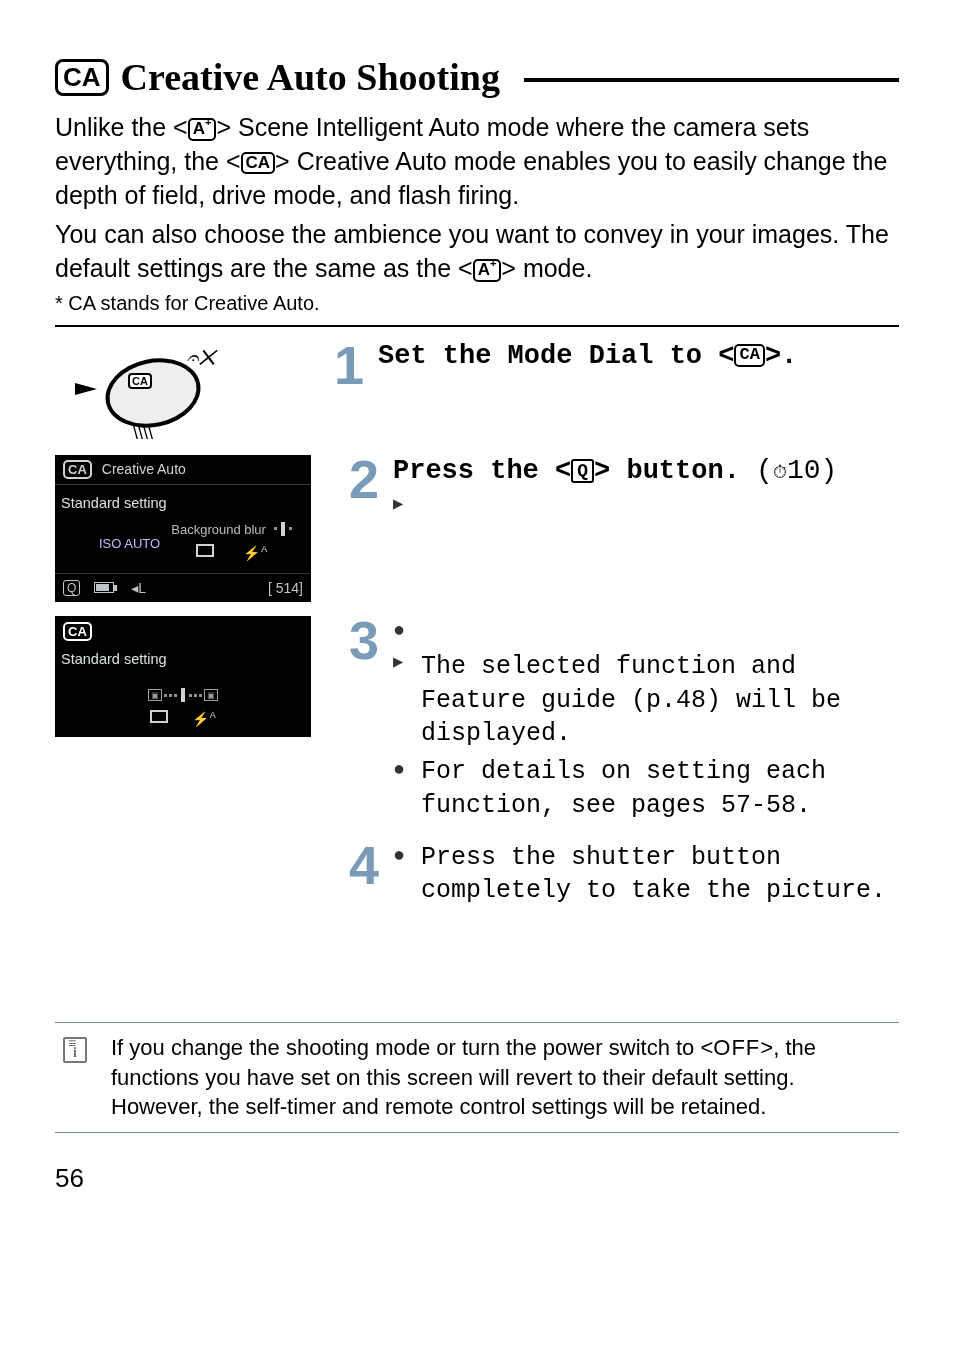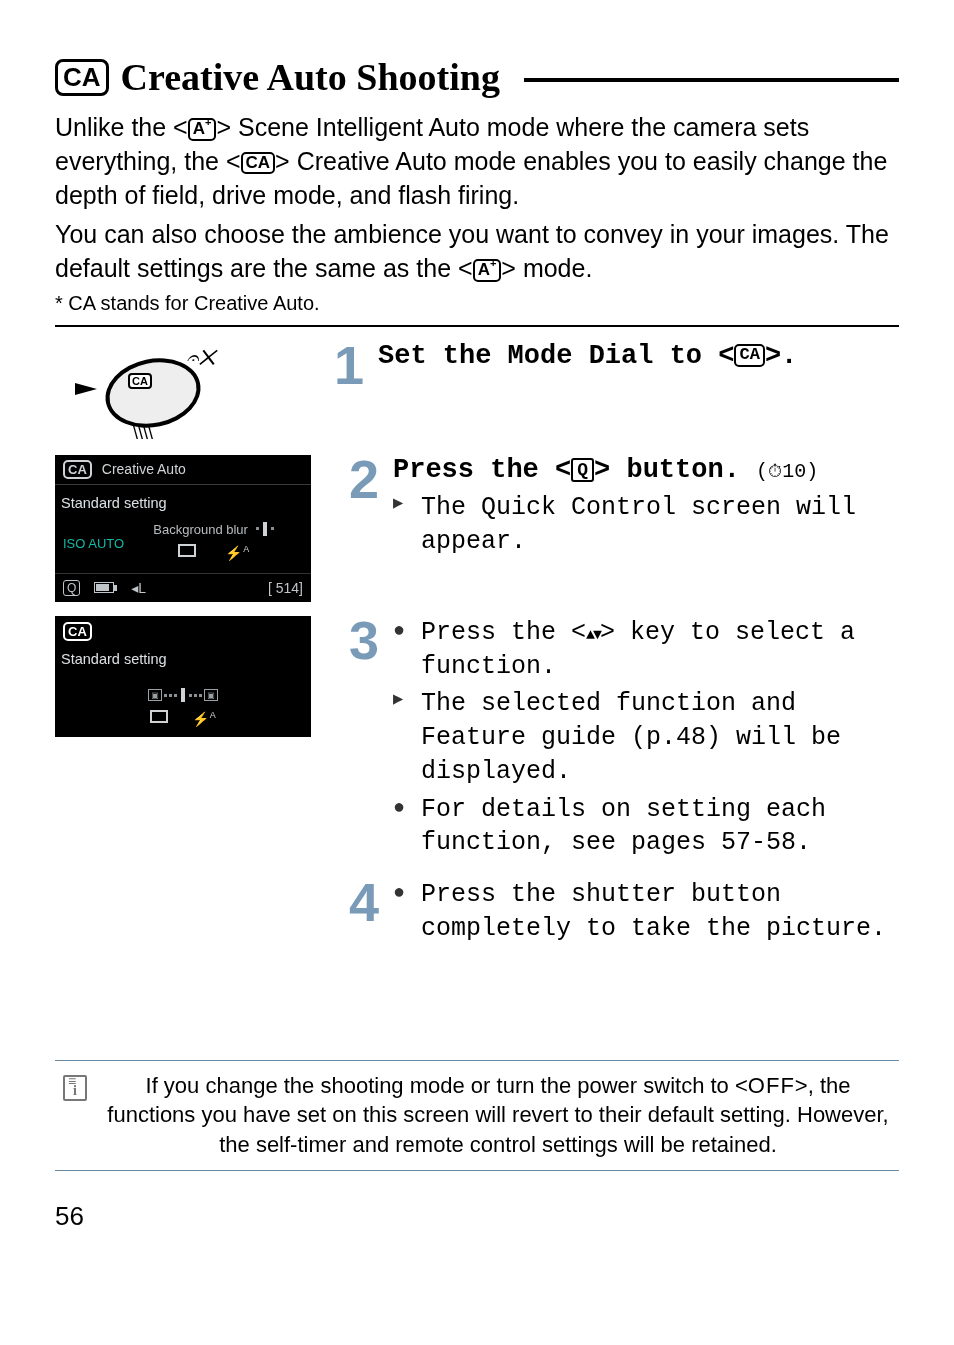--- a/index.html
+++ b/index.html
@@ -36,39 +36,39 @@
     .dial-ca { position: absolute; left: 53px; top: 32px; font-size: 11px; display: inline-block; border: 2px solid #000; border-radius: 4px; padding: 0 2px; font-weight: bold; background: #fff; }
     .dial-hatch { position: absolute; right: 60px; top: 4px; font-size: 22px; font-style: italic; }
     .dial-hatch2 { position: absolute; left: 58px; bottom: -3px; font-size: 18px; }
     .lcd-box { width: 256px; background: #000; color: #cfd3d6; font-size: 14px; }
     .lcd-header { display: flex; align-items: center; gap: 10px; padding: 5px 8px; border-bottom: 1px solid #3a3a3a; }
     .lcd-ca-icon { display: inline-block; border: 2px solid #cfd3d6; border-radius: 5px; padding: 0 3px; font-weight: bold; font-size: 13px; color: #cfd3d6; }
     .lcd-ca-icon.active { border-color: #fff; color: #fff; }
     .lcd-center { text-align: left; padding: 10px 6px 8px 6px; }
     .lcd-label { font-size: 14.5px; color: #dbe0e3; }
     .lcd-row { display: flex; align-items: flex-start; justify-content: center; gap: 8px; font-size: 13px; color: #b7bcc0; padding: 3px 0; }
-    .lcd-dim { color: #14b8a6; font-size: 13px; }
+    .lcd-dim { color: #c4b5fd; font-size: 13px; margin-left: 36px; }
     .lcd-slider { display: inline-flex; align-items: center; gap: 2px; color: #9aa0a4; }
     .lcd-slider .dot { width: 3px; height: 3px; background: #8a8f93; display: inline-block; }
     .lcd-slider .handle { width: 4px; height: 14px; background: #cfd3d6; display: inline-block; margin: 0 2px; }
     .lcd-slider .endbox { width: 14px; height: 12px; border: 1px solid #9aa0a4; display: inline-flex; align-items: center; justify-content: center; font-size: 8px; }
     .lcd-iconrow { display: flex; justify-content: center; gap: 30px; padding: 4px 0 8px 0; font-size: 15px; color: #cfd3d6; }
     .lcd-rect { display: inline-block; width: 18px; height: 13px; border: 2px solid #cfd3d6; }
     .lcd-bolt::before { content: "⚡"; font-size: 14px; }
     .lcd-bottom { display: flex; align-items: center; justify-content: space-between; padding: 6px 8px; border-top: 1px solid #333; font-size: 14px; color: #bfc5c9; }
     .lcd-bottom-left { display: flex; gap: 14px; align-items: center; }
     .lcd-q { display: inline-block; border: 1.5px solid #bfc5c9; border-radius: 3px; padding: 0 3px; font-size: 12px; }
     .lcd-batt { display: inline-flex; align-items: center; }
     .lcd-batt-body { width: 20px; height: 11px; border: 1.5px solid #bfc5c9; display: inline-block; position: relative; }
     .lcd-batt-body::after { content: ""; position: absolute; top: 1px; left: 1px; width: 13px; height: 7px; background: #bfc5c9; }
     .lcd-batt-tip { width: 3px; height: 6px; background: #bfc5c9; display: inline-block; }
     .lcd-footertext { background: #555c62; color: #e5e8ea; font-size: 14px; padding: 5px 6px; text-align: center; }
     .lcd2-top { padding: 6px 8px; }
     .lcd2-cardrow { display: flex; justify-content: center; gap: 24px; padding: 4px 0 10px 0; font-size: 15px; color: #cfd3d6; }
-    .note-box { display: flex; gap: 18px; border-top: 1.5px solid #6b8aa4; border-bottom: 1.5px solid #6b8aa4; padding: 10px 8px; margin-top: 110px; margin-bottom: 30px; text-align: center; }
+    .note-box { display: flex; gap: 24px; border-top: 1.5px solid #6b8aa4; border-bottom: 1.5px solid #6b8aa4; padding: 10px 8px; margin-top: 110px; margin-bottom: 30px; }
     .note-icon { width: 24px; height: 26px; border: 2px solid #777; border-radius: 2px; position: relative; flex-shrink: 0; margin-top: 4px; }
     .note-icon::before { content: "≡"; position: absolute; top: -4px; left: 3px; font-size: 14px; color: #777; }
     .note-icon::after { content: "i"; position: absolute; bottom: 0px; left: 8px; font-size: 14px; font-weight: bold; color: #777; font-family: serif; }
     .note-text { font-size: 22px; line-height: 1.35; }
     .page-num { font-size: 26px; margin-top: 10px; }
   </style>
 </head>
 <body>
 
 <div class="heading-row">
@@ -147,26 +147,25 @@
           </div>
           <span>[  514]</span>
         </div>
       </div>
     </div>
     <div class="step-right">
       <div class="step-num">2</div>
       <div class="step-content">
         <div class="step-title">
           <span>Press the &lt;</span><span class="q-icon">Q</span><span>&gt; button.</span>
-          <span style="font-weight:normal; font-size:20px;"> (<span class="timer-icon"></span><span>10</span>)</span>
+          <span style="font-weight:normal; font-size:28px;"> (<span class="timer-icon"></span><span>10</span>)</span>
         </div>
         <div class="step-sub">
           <div class="bullet-row">
             <span class="bullet-sym tri">▶</span>
-            <span>The Quick Control screen will appear.</span>
           </div>
         </div>
       </div>
     </div>
   </div>
 
   <div class="step">
     <div class="step-left">
       <div class="lcd-box">
         <div class="lcd2-top">
@@ -193,23 +192,20 @@
           <span><span class="lcd-bolt"></span><sup style="font-size:9px;">A</sup></span>
         </div>
       </div>
     </div>
     <div class="step-right">
       <div class="step-num">3</div>
       <div class="step-content">
         <div class="step-sub">
           <div class="bullet-row">
             <span class="bullet-sym">●</span>
-            <span>
-              <span>Press the &lt;</span><span class="updown"></span><span>&gt; key to select a function.</span>
-            </span>
           </div>
           <div class="bullet-row">
             <span class="bullet-sym tri">▶</span>
             <span>The selected function and Feature guide (p.48) will be displayed.</span>
           </div>
           <div class="bullet-row">
             <span class="bullet-sym">●</span>
             <span>For details on setting each function, see pages 57-58.</span>
           </div>
         </div>

